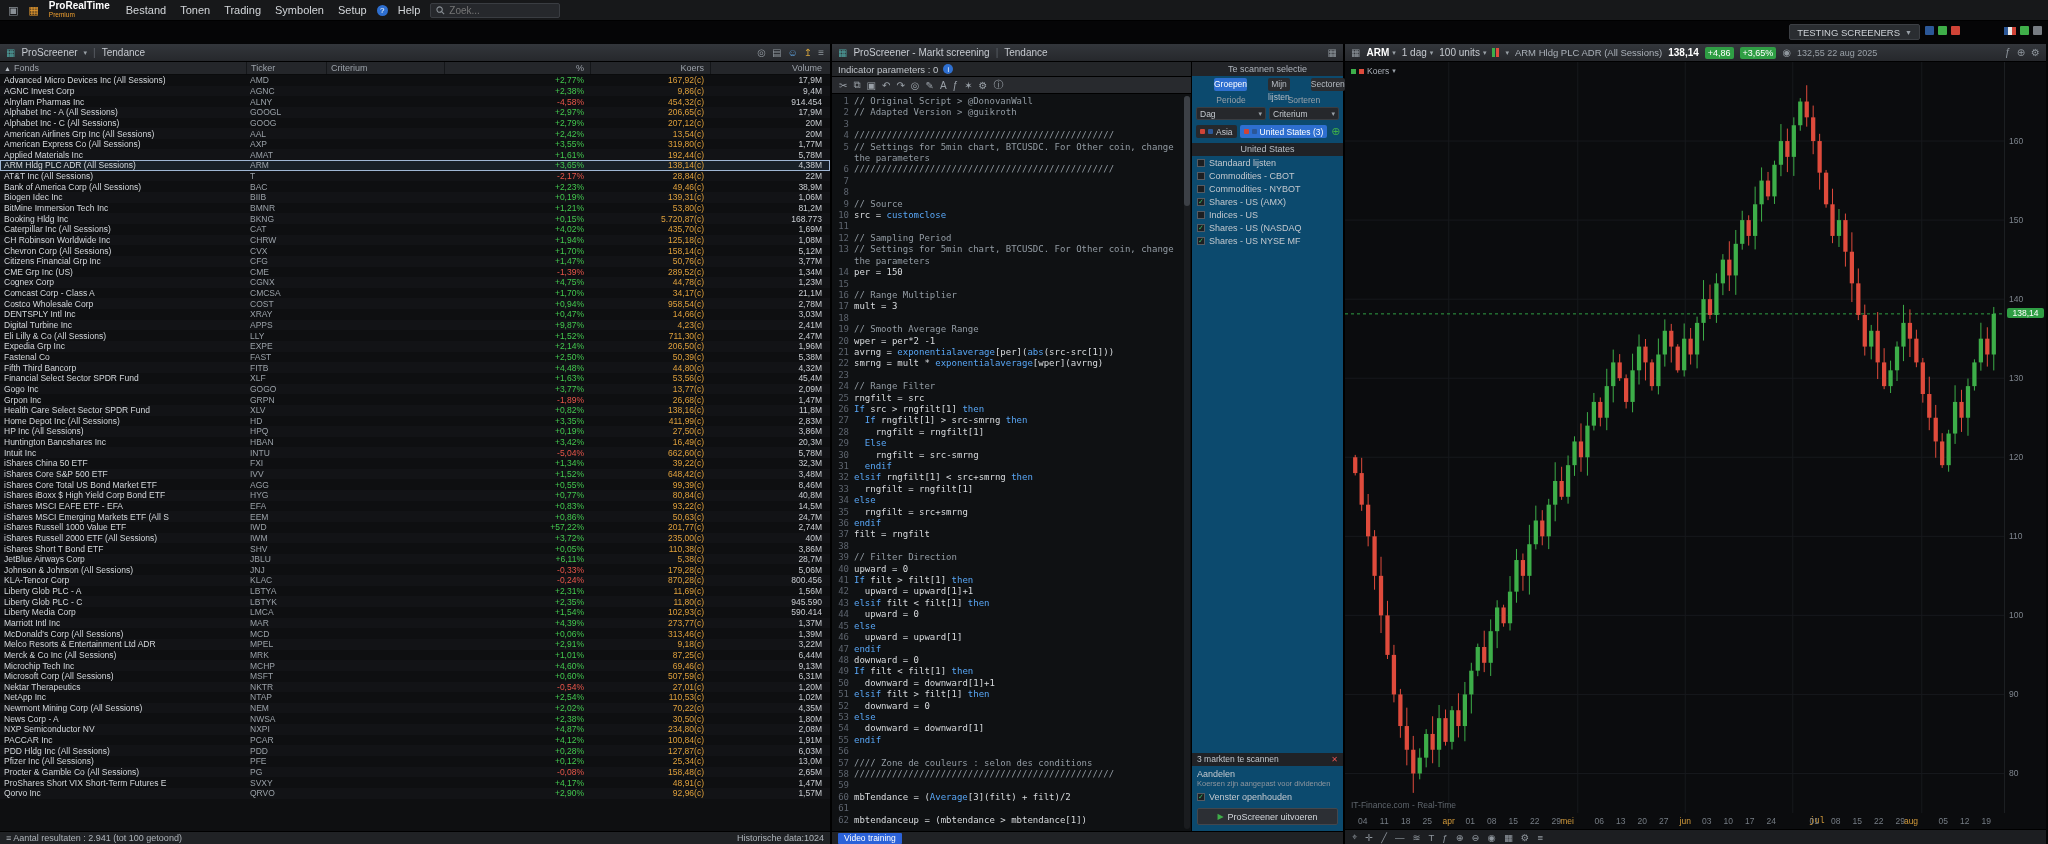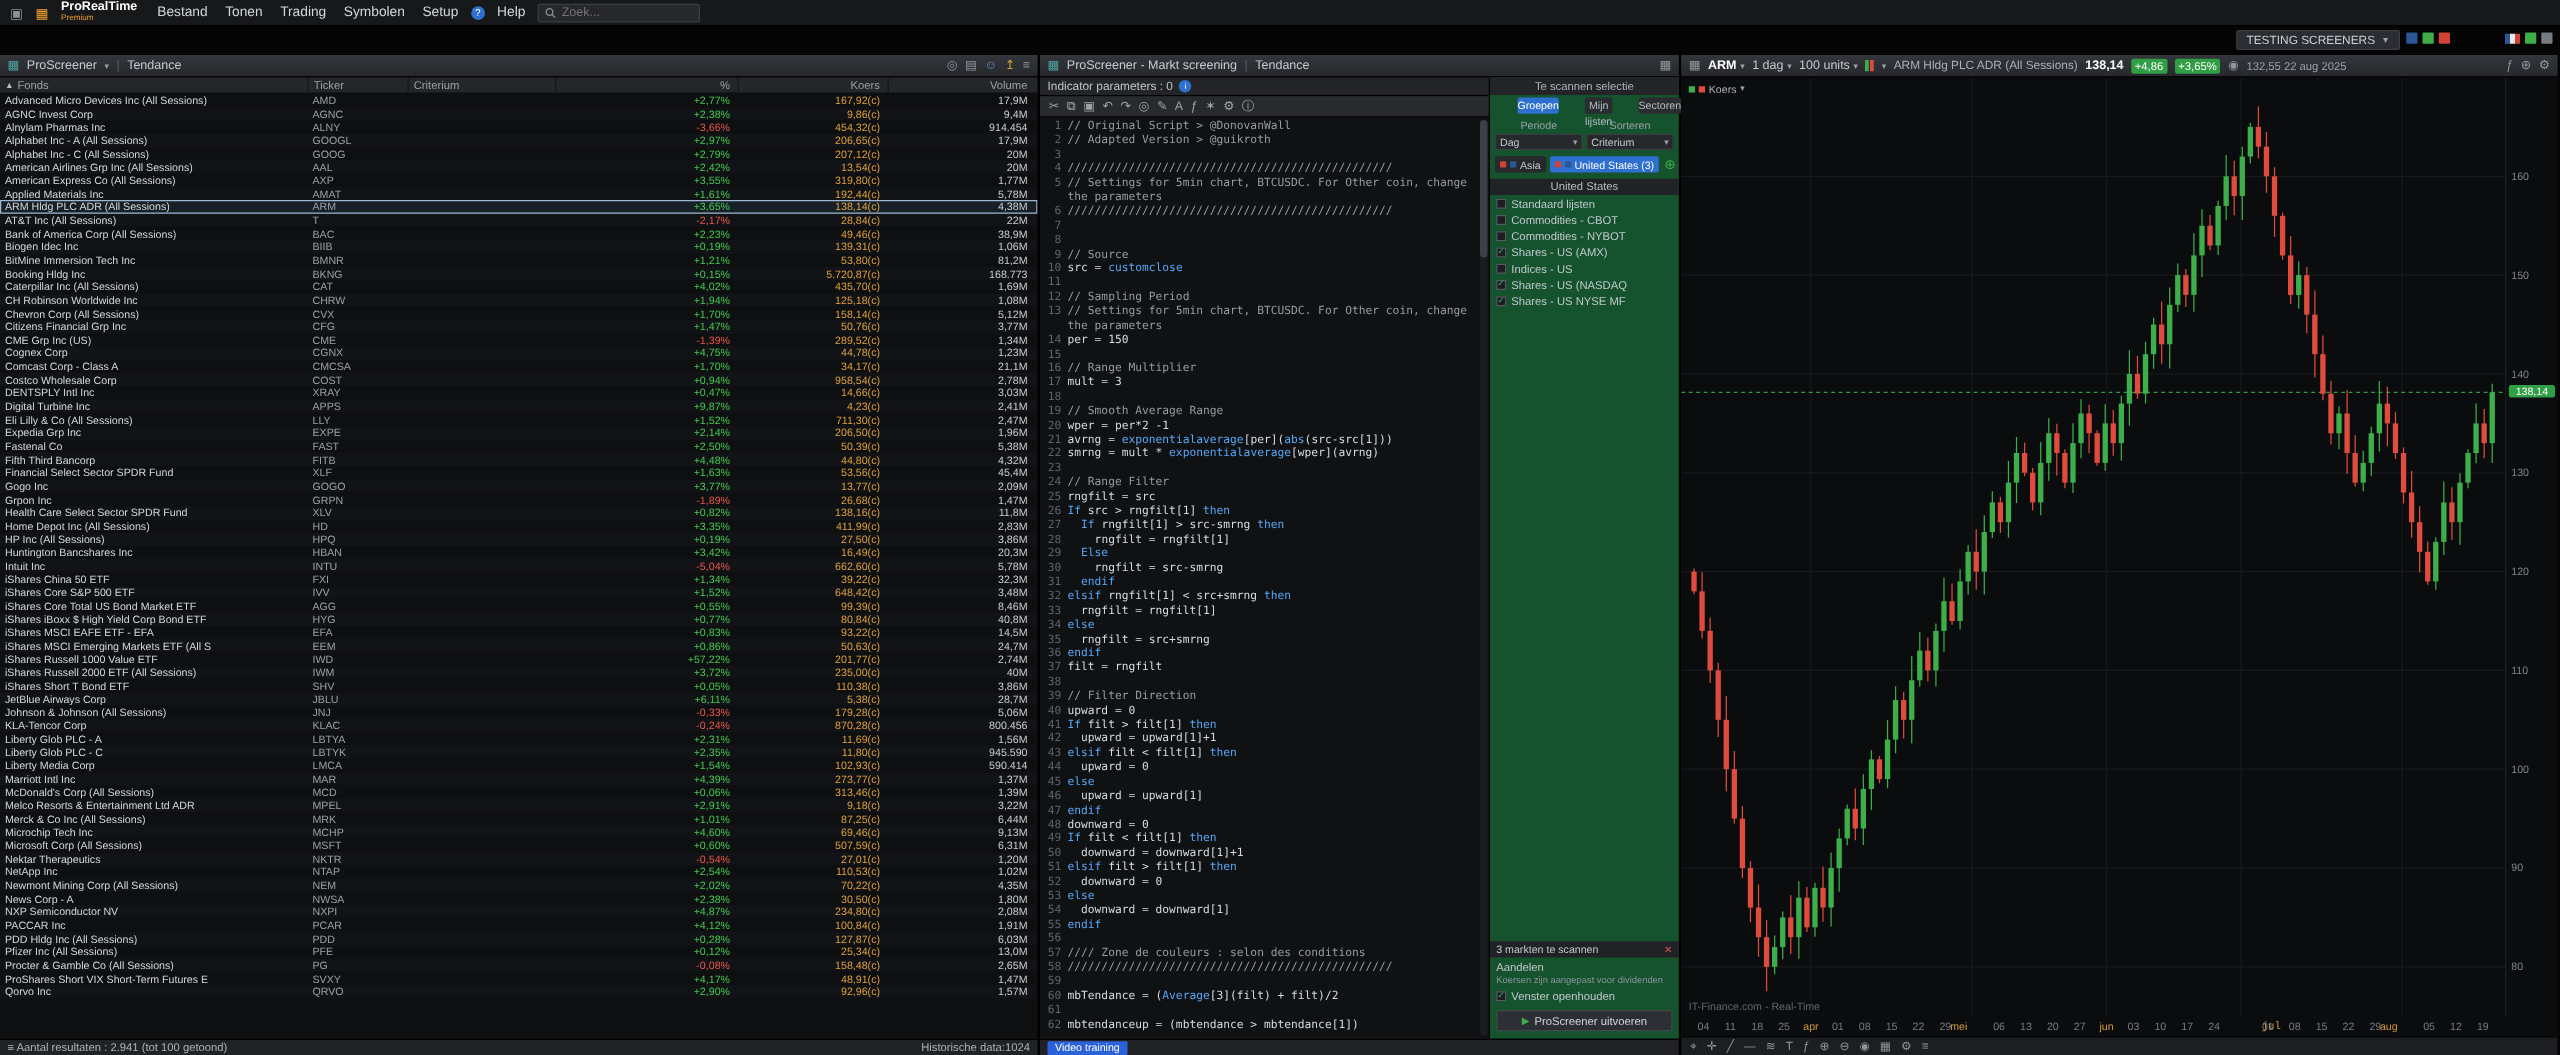--- a/index.html
+++ b/index.html
@@ -84,21 +84,21 @@
     font-family:"DejaVu Sans Mono","Liberation Mono",monospace; font-size:9px; line-height:11.4px; }
   .cline { display:flex; }
   .ln { width:22px; min-width:22px; text-align:right; padding-right:5px; color:#5d646e; }
   .ct { white-space:pre-wrap; overflow-wrap:break-word; flex:1; color:#d8dbde; padding-right:10px; }
   .ct.cmt { color:#939ca4; }
   .kw { color:#58a6f5; } .fn { color:#58a6f5; }
   .escroll { position:absolute; right:1px; top:2px; bottom:2px; width:6px; background:#1a1c1f; border-radius:3px; }
   .ethumb { position:absolute; top:0; width:6px; height:110px; background:#3c4046; border-radius:3px; }
 
   
-  .scan-col { width:152px; min-width:152px; background:#14532d; border-left:1px solid #000;
+  .scan-col { width:152px; min-width:152px; background:#0c4a6e; border-left:1px solid #000;
     display:flex; flex-direction:column; font-size:9px; color:#c3c8ce; }
   .scan-title { height:14px; line-height:14px; text-align:center; background:#222428; color:#aeb4bc; }
   .scan-tabs { display:flex; gap:1px; padding:2px; }
   .stab { flex:1; height:13px; line-height:13px; text-align:center; background:#2a2c30; color:#b6bcc3;
     font-size:8.5px; border-radius:2px;margin-left:20px; }
   .stab.active { background:#2e6fd0; color:#fff; }
   .filters { display:grid; grid-template-columns:1fr 1fr; gap:2px 3px; padding:2px 4px; font-size:8.5px; }
   .flabel { color:#9aa1a8; text-align:center; }
   .fselect { height:13px; background:#26282c; border:1px solid #3a3d42; border-radius:2px;
     display:flex; align-items:center; justify-content:space-between; padding:0 3px; }
@@ -252,21 +252,21 @@
             <div class="cell-tick">AGNC</div>
             <div class="cell-crit"></div>
             <div class="cell-pct up">+2,38%</div>
             <div class="cell-koers">9,86(c)</div>
             <div class="cell-vol">9,4M</div>
           </div>
           <div class="trow">
             <div class="cell-name">Alnylam Pharmas Inc</div>
             <div class="cell-tick">ALNY</div>
             <div class="cell-crit"></div>
-            <div class="cell-pct down">-3,66%</div>
+            <div class="cell-pct down">-4,58%</div>
             <div class="cell-koers">454,32(c)</div>
             <div class="cell-vol">914.454</div>
           </div>
           <div class="trow">
             <div class="cell-name">Alphabet Inc - A (All Sessions)</div>
             <div class="cell-tick">GOOGL</div>
             <div class="cell-crit"></div>
             <div class="cell-pct up">+2,97%</div>
             <div class="cell-koers">206,65(c)</div>
             <div class="cell-vol">17,9M</div>

